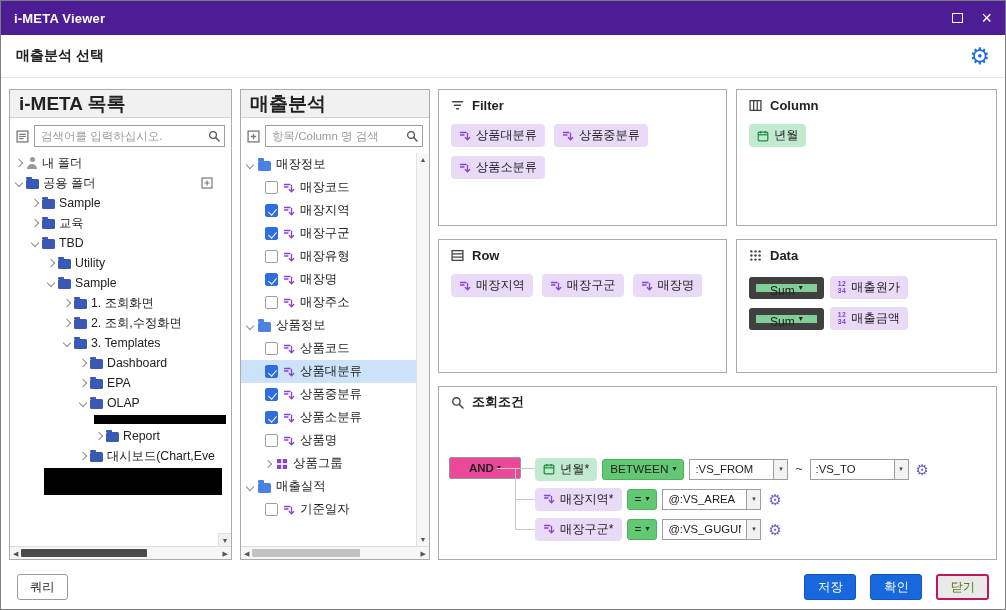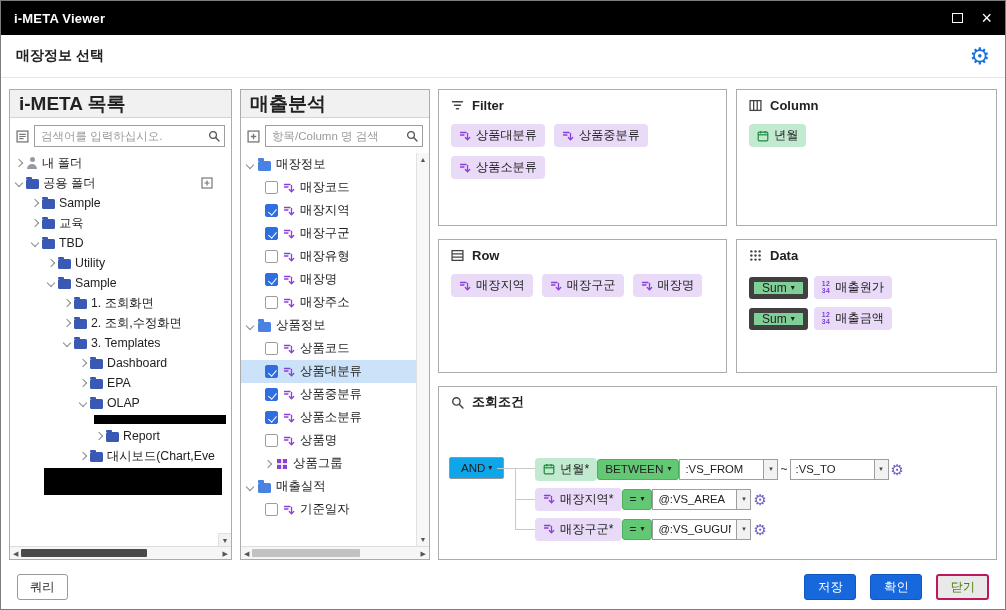--- a/index.html
+++ b/index.html
@@ -1,18 +1,18 @@
 <!DOCTYPE html>
 <html><head>
 <meta charset="utf-8">
 <style>
 *{margin:0;padding:0;box-sizing:border-box}
 body{width:1006px;height:610px;font-family:"Liberation Sans","DejaVu Sans",sans-serif;overflow:hidden;background:#fff;color:#222}
 .app{position:relative;width:1006px;height:610px;border:1px solid #7d7d7d;background:#fff;overflow:hidden}
-.titlebar{position:absolute;left:0;top:0;right:0;height:34px;background:#000000;color:#fff;display:flex;align-items:center;padding:0 13px}
+.titlebar{position:absolute;left:0;top:0;right:0;height:34px;background:#4c1d95;color:#fff;display:flex;align-items:center;padding:0 13px}
 .title{font-size:13px;font-weight:bold;letter-spacing:.2px}
 .tbctl{margin-left:auto;display:flex;align-items:center;gap:18px}
 .maxbox{width:11px;height:10px;border:1.5px solid #fff;display:inline-block}
 .closex{font-size:18px;line-height:1;color:#fff;cursor:default}
 .pagehead{position:absolute;top:34px;left:0;width:100%;height:43px;display:flex;align-items:center;padding:0 15px;border-bottom:1px solid #e6e6e6;background:#fff}
 .pagetitle{font-size:14px;font-weight:bold}
 .gearbig{margin-left:auto;font-size:23px;color:#1a6fe0;line-height:1}
 .panel{position:absolute;border:1px solid #ababab;background:#fff;display:flex;flex-direction:column}
 .phead{height:28px;background:#f1f1f1;border-bottom:1px solid #d4d4d4;display:flex;align-items:center;padding:0 9px;font-size:19px;font-weight:bold;flex:0 0 auto}
 .searchrow{display:flex;align-items:center;gap:5px;padding:7px 6px 6px 6px;flex:0 0 auto}
@@ -49,27 +49,27 @@
 .grn{color:#1d8a3c}
 .hic{color:#444}
 .plusbox{margin-left:auto;color:#777;margin-right:2px}
 .redact{background:#000}
 .rhead{display:flex;align-items:center;gap:8px;height:30px;padding:0 12px;font-size:13px;font-weight:bold;flex:0 0 auto}
 .chips{display:flex;flex-wrap:wrap;gap:9px;padding:4px 12px}
 .chip{display:inline-flex;align-items:center;gap:5px;height:23px;padding:0 8px;border-radius:4px;background:#e9daf8;font-size:12.2px;white-space:nowrap}
 .chip.green{background:#c2ead0}
 .databody{padding-top:6px}
 .mrow{display:flex;align-items:center;gap:6px;padding:0 12px;margin-bottom:8px}
-.sumdd{display:inline-flex;align-items:center;gap:4px;height:22px;padding:0 8px;background:#7fcf96;border:5px solid #404040;border-radius:3px;font-size:12px}
+.sumdd{display:inline-flex;gap:4px;height:22px;padding:0 14px;background:#7fcf96;border:7px solid #404040;border-radius:3px;font-size:12px}
 .caret{font-size:8px;line-height:1}
 .numic{display:flex;flex-direction:column;font-size:6.8px;line-height:6.6px;font-weight:bold;color:#7a3fd4;letter-spacing:.5px}
 .cbody{position:relative;flex:1}
-.andbtn{position:absolute;left:10px;top:40px;height:22px;display:inline-flex;align-items:center;gap:3px;padding:0 11px;border:1px solid #979797;background:#0ea5e9;border-radius:2px;font-size:11.5px;font-weight:normal}
+.andbtn{position:absolute;left:10px;top:40px;height:22px;display:inline-flex;align-items:center;gap:3px;padding:0 19px;border:1px solid #979797;background:#ec4899;border-radius:2px;font-size:11.5px;font-weight:bold}
 .cline{position:absolute;background:#c8c8c8}
-.crow{position:absolute;left:96px;display:flex;align-items:center;height:24px;white-space:nowrap}
+.crow{position:absolute;left:96px;display:flex;align-items:center;gap:5px;height:24px;white-space:nowrap}
 .opdd{display:inline-flex;align-items:center;gap:4px;height:21px;padding:0 7px;background:#63c873;border:1px solid #4dae5e;border-radius:3px;font-size:11.8px}
 .combo{display:inline-flex;align-items:stretch;height:21px}
 .cin{height:21px;border:1px solid #9e9e9e;border-right:none;font-size:11.3px;padding:0 5px;width:84px;font-family:Liberation Sans, sans-serif;color:#222;background:#fff}
 .cdrop{width:15px;border:1px solid #9e9e9e;background:#f2f2f2;display:flex;align-items:center;justify-content:center;font-size:7px;color:#444}
 .cgear{font-size:15px;color:#6d62c8;line-height:1;margin-left:2px}
 .tildesep{font-size:12px;color:#333;padding:0 2px}
 .footer{position:absolute;left:0;right:0;bottom:0;height:44px;display:flex;align-items:center;padding:0 16px;background:#fff}
 .btn{height:26px;padding:0 12px;border-radius:3px;font-size:12.3px;display:inline-flex;align-items:center;justify-content:center;font-family:inherit;cursor:default}
 .btn.outline{background:#fff;border:1px solid #9a9a9a;color:#222}
 .btn.blue{background:#1668dc;border:1px solid #1157c0;color:#fff;min-width:52px}
@@ -149,21 +149,21 @@
 
   <div class="titlebar">
     <span class="title">i-META Viewer</span>
     <span class="tbctl">
       <span class="maxbox"></span>
       <span class="closex">×</span>
     </span>
   </div>
 
   <div class="pagehead">
-    <span class="pagetitle">매장정보 선택</span>
+    <span class="pagetitle">매출분석 선택</span>
     <span class="gearbig">⚙</span>
   </div>
 
   <div class="panel" id="meta-panel">
     <div class="phead">
       <span>i-META 목록</span>
     </div>
     <div class="searchrow">
       <svg class="icon13 sicon">
           <use href="#ic-listbox"></use>

